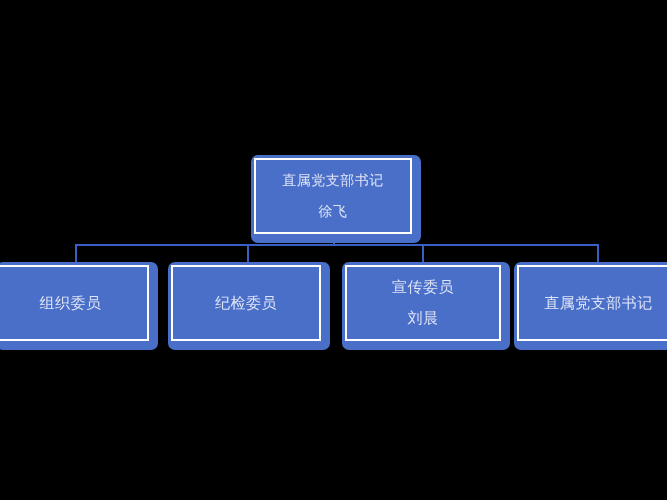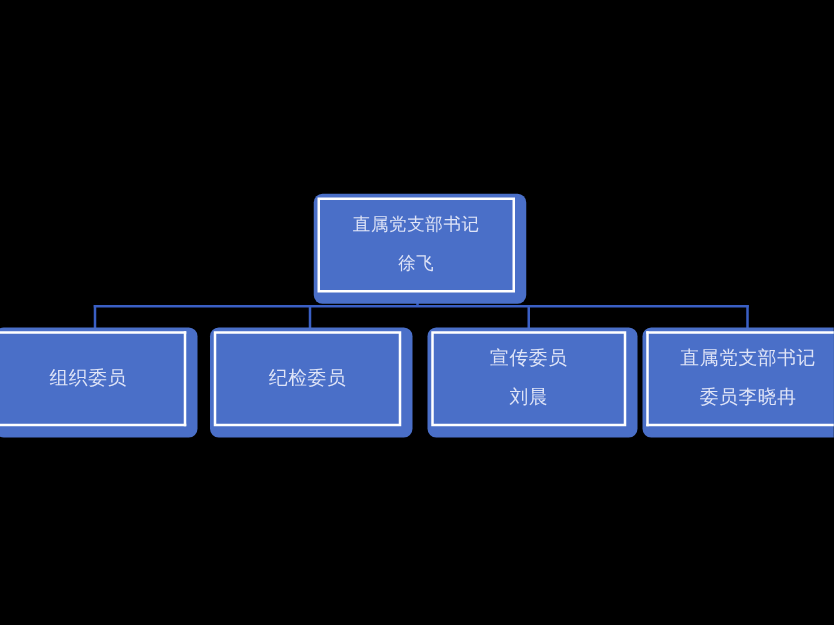--- a/index.html
+++ b/index.html
@@ -102,17 +102,16 @@
   <div class="node" style="left:342px; top:262px; width:168px; height:88px;">
     <div class="inner">
       <div class="line">宣传委员</div>
       <div class="line">刘晨</div>
     </div>
   </div>
 
   <div class="node clip-right" style="left:514px; top:262px; width:162px; height:88px;">
     <div class="inner">
       <div class="line">直属党支部书记</div>
-      <div class="line">委员李晓冉</div>
     </div>
   </div>
 
 </div>
 
 </body></html>

